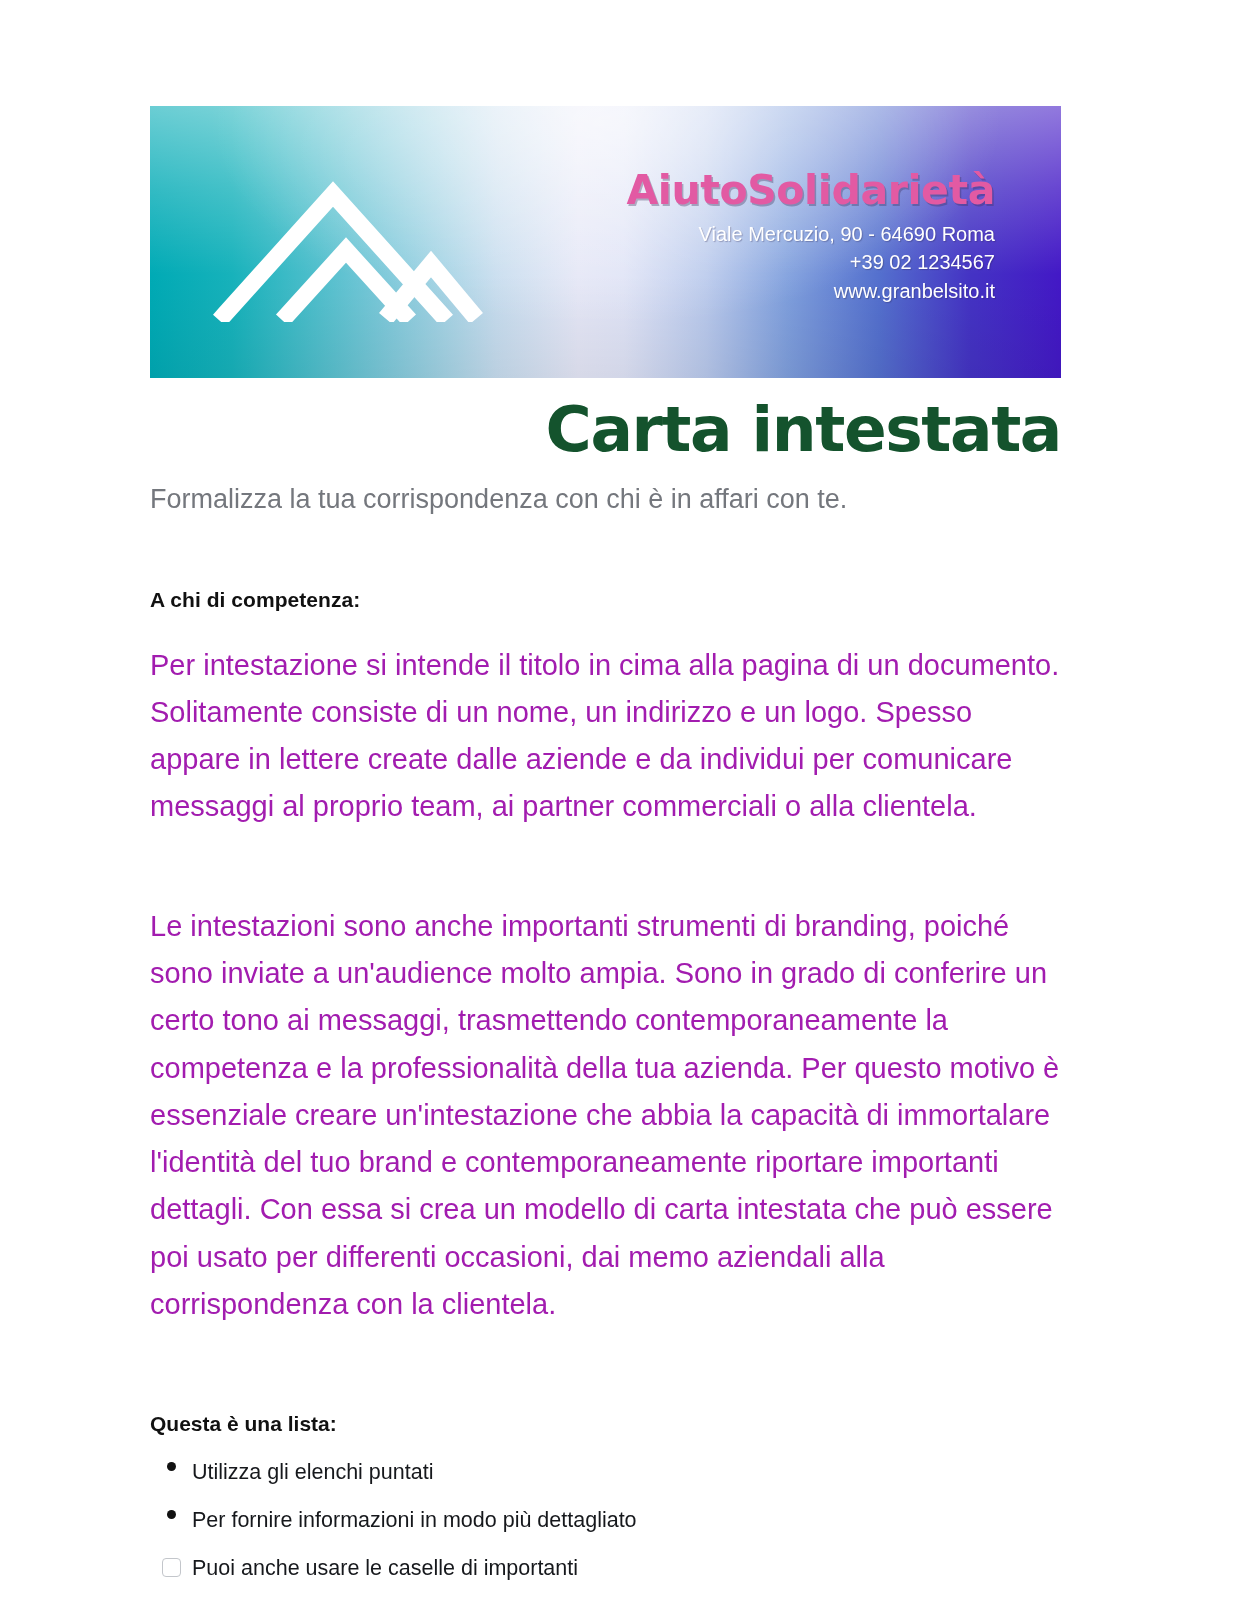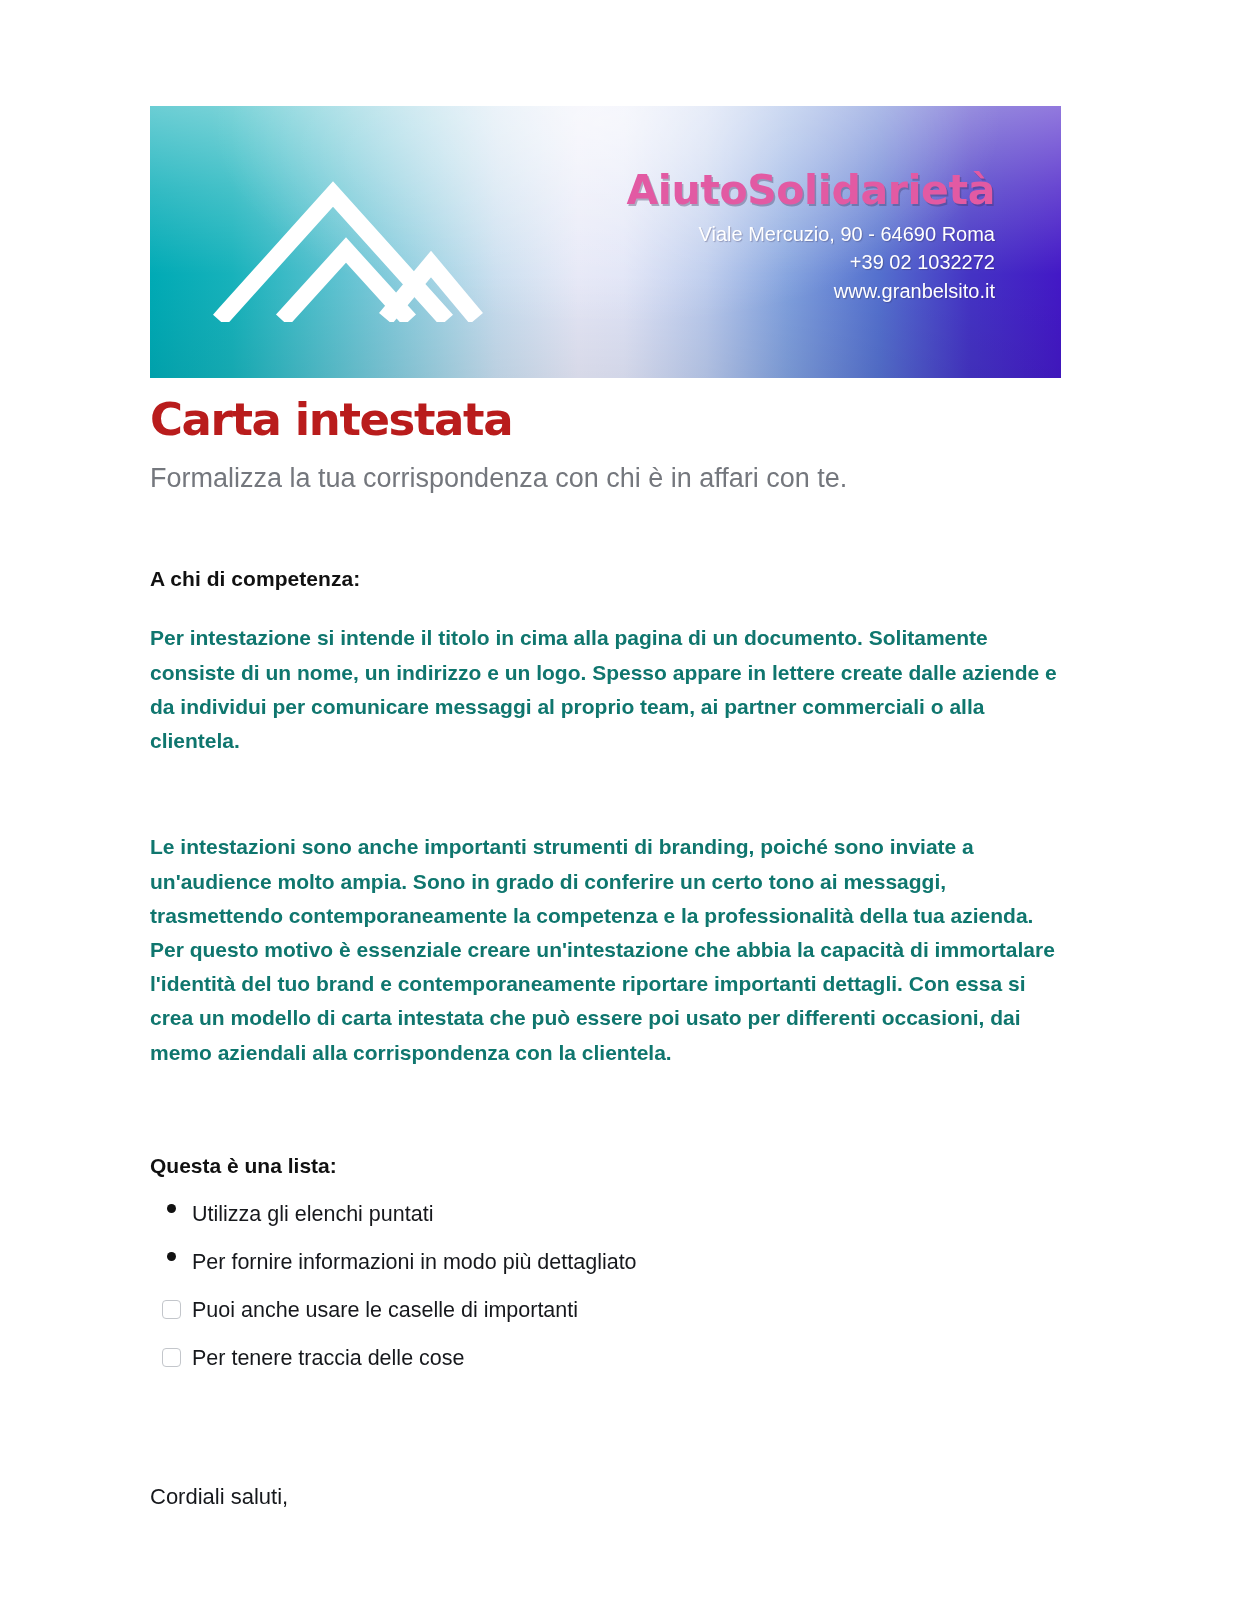--- a/index.html
+++ b/index.html
@@ -98,50 +98,50 @@
   
   .doc {
     position: absolute;
     left: 150px;
     top: 395px;
     width: 911px;
   }
 
   .doc-title {
     font-family: "DejaVu Sans", sans-serif;
-    font-size: 45px;
+    font-size: 63px;
     font-weight: 700;
     letter-spacing: -1.4px;
-    color: #b91c1c;
+    color: #14532d;
     line-height: 1.12;
     margin: 0;
+    text-align: right;
   }
   .doc-subtitle {
     margin: 16px 0 0 0;
     font-size: 27px;
     font-weight: 400;
     color: #74777d;
     line-height: 1.3;
   }
 
   .section-heading {
     margin: 71px 0 0 0;
     font-size: 21px;
     font-weight: 700;
     color: #111111;
     letter-spacing: 0.05px;
   }
 
   .para {
     margin: 30px 0 0 0;
-    font-size: 21px;
+    font-size: 29px;
     line-height: 1.63;
-    color: #0f766e;
+    color: #a21caf;
     max-width: 913px;
-    font-weight: bold;
   }
   .para.spaced-top { margin-top: 72px; }
 
   .list-heading {
     margin: 84px 0 0 0;
     font-size: 21px;
     font-weight: 700;
     color: #111111;
   }
 
@@ -206,21 +206,21 @@
           <polyline points="178,148 218,100 258,148"></polyline>
           <polyline points="75,150 133,86 191,150"></polyline>
         </g>
       </svg>
     </div>
 
     <div class="brand-block">
       <div class="brand-name">AiutoSolidarietà</div>
       <div class="brand-lines">
         <div>Viale Mercuzio, 90 - 64690 Roma</div>
-        <div>+39 02 1032272</div>
+        <div>+39 02 1234567</div>
         <div>www.granbelsito.it</div>
       </div>
     </div>
   </div>
 
   <div class="doc">
 
     <h1 class="doc-title">Carta intestata</h1>
     <p class="doc-subtitle">Formalizza la tua corrispondenza con chi è in affari con te.</p>
 

